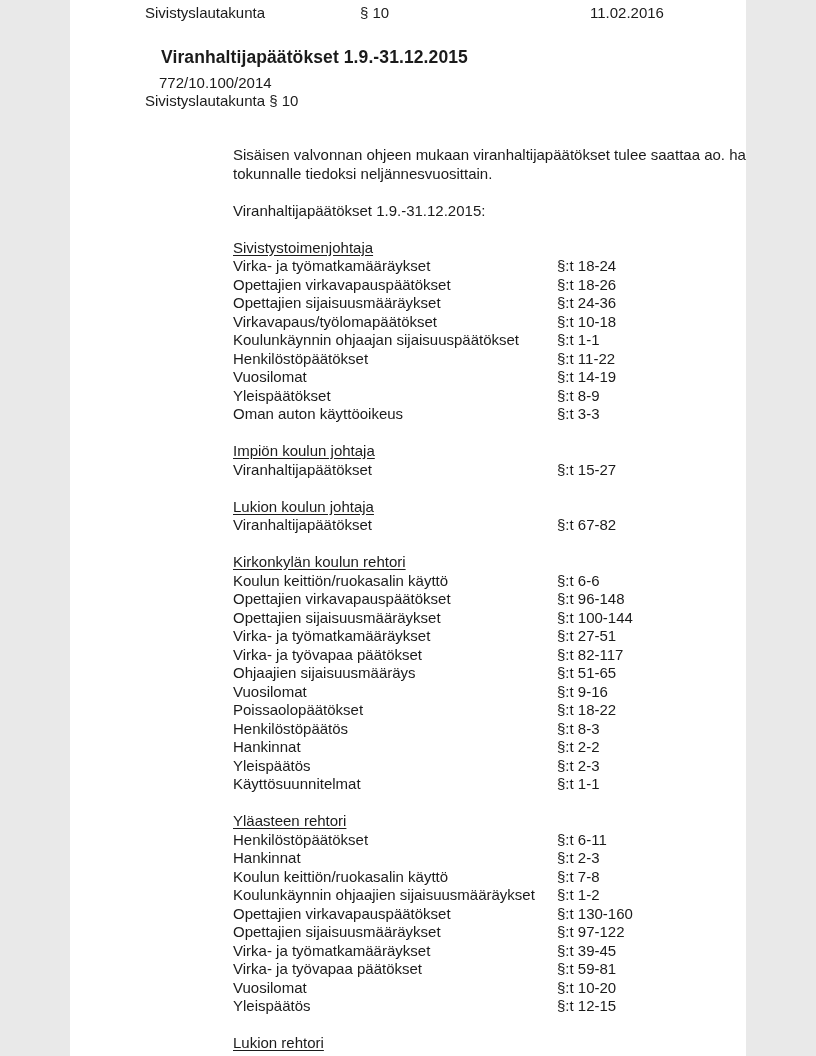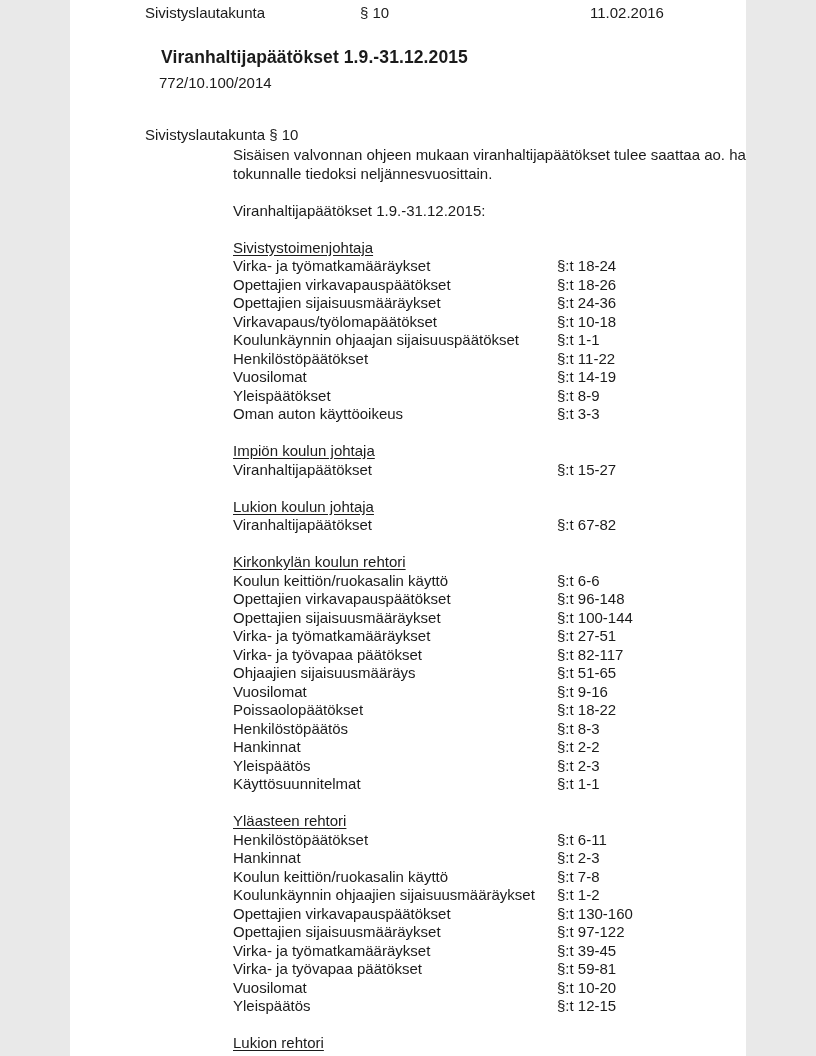--- a/index.html
+++ b/index.html
@@ -20,21 +20,21 @@
   .doc-title {
     position: absolute;
     left: 75px;
     top: 31px;
     margin: 16px;
     font-size: 17.5px;
     font-weight: bold;
     letter-spacing: 0.1px;
   }
   .case-number { position: absolute; left: 89px; top: 74px; }
-  .subheading  { position: absolute; left: 75px; top: 126px; }
+  .subheading  { position: absolute; left: 75px; top: 92px; }
   .doc-body {
     position: absolute;
     left: 163px;
     top: 146px;
     width: 600px;
     line-height: 18.5px;
   }
   .para { margin: 0 0 18.5px 0; white-space: pre-line; }
   .list-intro { margin: 0 0 18.5px 0; }
   .decision-section { margin: 0 0 18.5px 0; }

